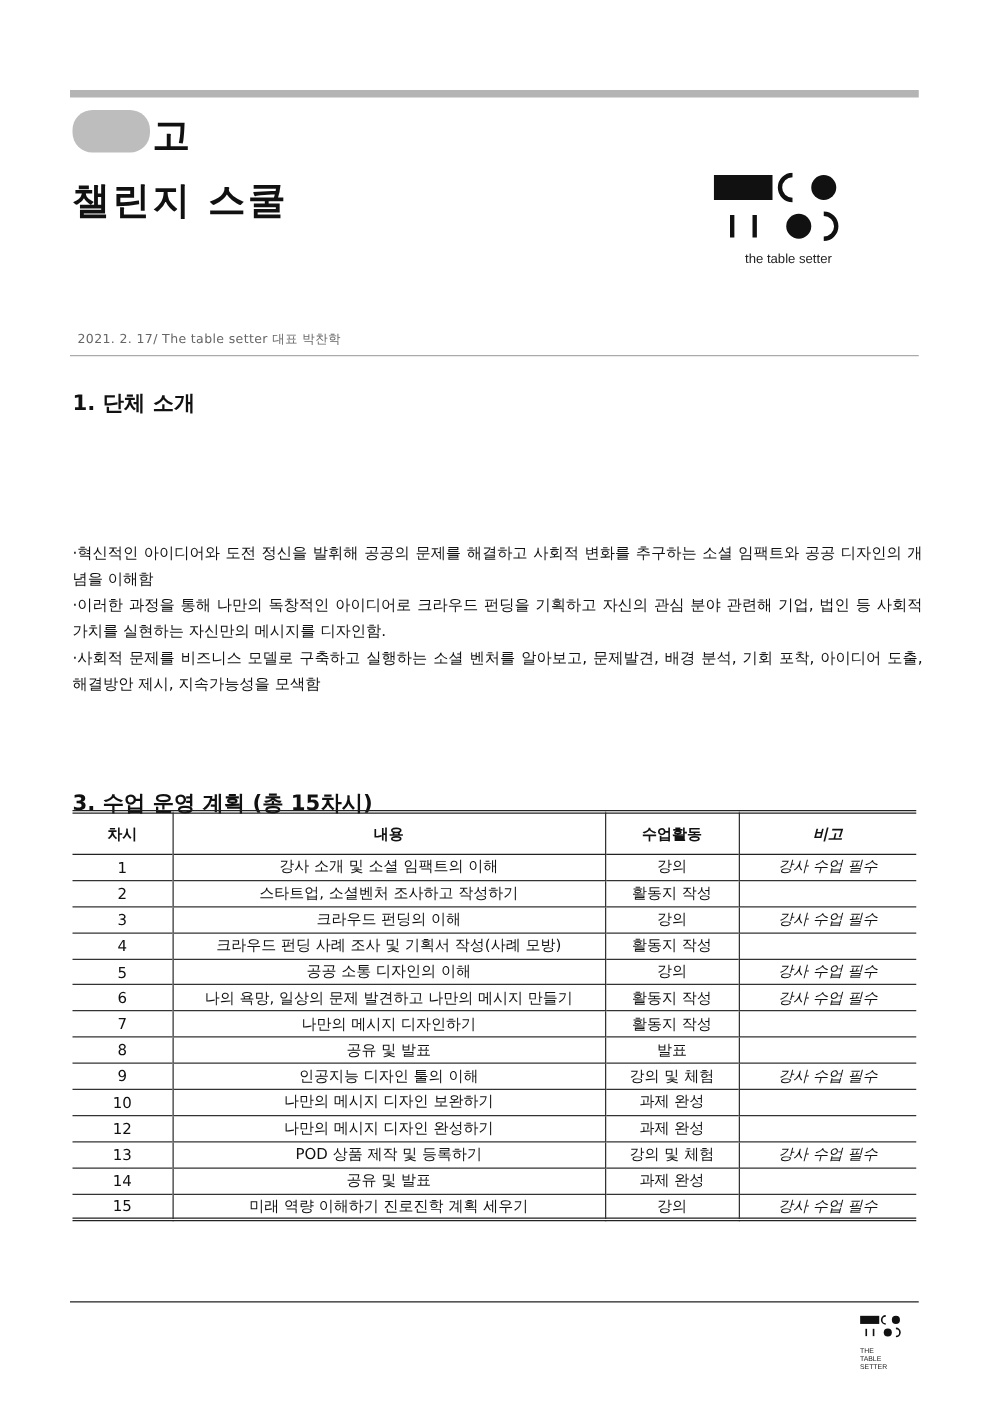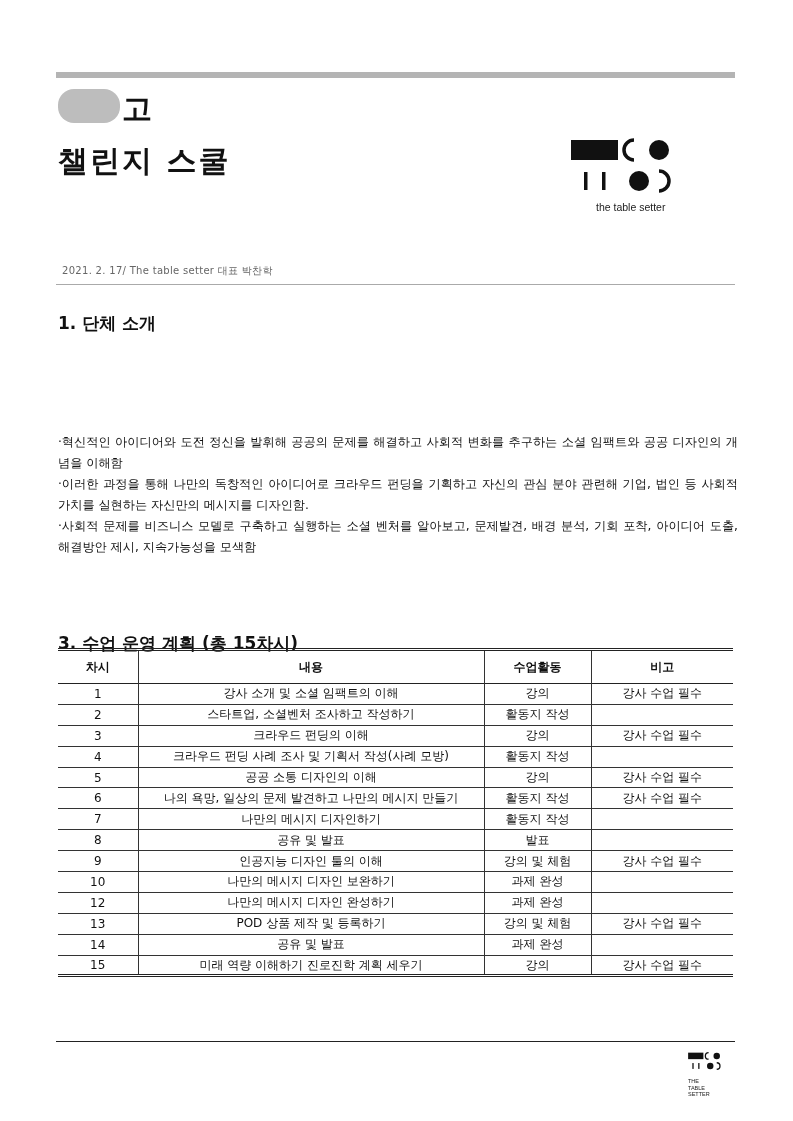--- a/index.html
+++ b/index.html
@@ -14,21 +14,21 @@
   .meta-rule { position:absolute; left:56px; top:284px; width:679px; height:1px; background:#aaa; }
   .section { position:absolute; left:58px; width:680px; font-size:12.2px; line-height:21px; }
   .section h2 { margin:0 0 4px 0; font-size:17px; font-weight:bold; }
   .section p { margin:0; text-align:justify; text-align-last:left; }
   .s1 { top:313px; }
   .s2 { top:432px; }
   .s3 { top:621px;margin-top:12px; }
   table.plan { position:absolute; left:58px; top:648px; width:675px; border-collapse:collapse; font-size:12px; }
   table.plan th, table.plan td { border-left:1px solid #333; border-right:1px solid #333; text-align:center; padding:0; }
   table.plan th:first-child, table.plan td:first-child { border-left:none; }
-  table.plan th:last-child, table.plan td:last-child { border-right:none; }
+  table.plan th:last-child, table.plan td:last-child { border-right:none;font-style:italic; }
   table.plan thead tr { border-top:3px double #222; border-bottom:1px solid #222; }
   table.plan thead th { height:32px; font-weight:bold; }
   table.plan tbody tr { border-bottom:1px solid #333; height:20.9px; }
   table.plan tbody tr:last-child { border-bottom:3px double #222; }
   .bottom-rule { position:absolute; left:56px; top:1041px; width:679px; height:1px; background:#222; }
   .mini-logo { position:absolute; left:686px; top:1052px; width:40px; height:26px; }
   .mini-logo-text { position:absolute; left:688px; top:1078px; font-size:5.5px; line-height:6.5px; color:#222; font-family:"Liberation Sans", sans-serif; }
 </style>
 </head>
 <body>

